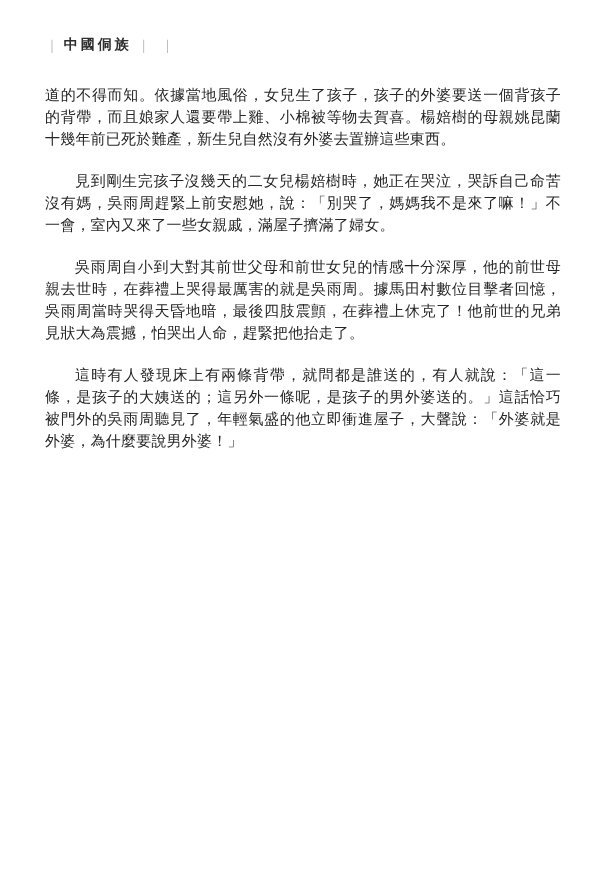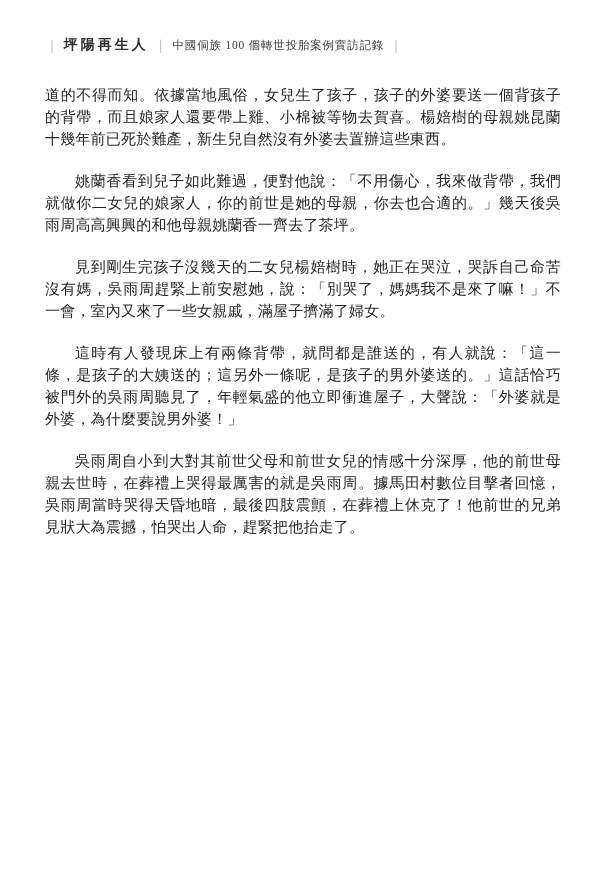--- a/index.html
+++ b/index.html
@@ -83,28 +83,26 @@
     color: #3a3a3a;
   }
 </style>
 </head>
 <body>
 
 <div class="page">
 
   <div class="running-head">
     <span class="bar">｜</span>
-    <span class="book-title">坪陽再生人</span>
+    <span class="book-title">中國侗族</span>
     <span class="bar">｜</span>
-    <span class="subtitle">中國侗族 100 個轉世投胎案例實訪記錄</span>
     <span class="bar">｜</span>
   </div>
 
   <div class="body-text">
     <p class="para no-indent">道的不得而知。依據當地風俗，女兒生了孩子，孩子的外婆要送一個背孩子的背帶，而且娘家人還要帶上雞、小棉被等物去賀喜。楊婄樹的母親姚昆蘭十幾年前已死於難產，新生兒自然沒有外婆去置辦這些東西。</p>
-    <p class="para">姚蘭香看到兒子如此難過，便對他說：「不用傷心，我來做背帶，我們就做你二女兒的娘家人，你的前世是她的母親，你去也合適的。」幾天後吳雨周高高興興的和他母親姚蘭香一齊去了茶坪。</p>
     <p class="para">見到剛生完孩子沒幾天的二女兒楊婄樹時，她正在哭泣，哭訴自己命苦沒有媽，吳雨周趕緊上前安慰她，說：「別哭了，媽媽我不是來了嘛！」不一會，室內又來了一些女親戚，滿屋子擠滿了婦女。</p>
+    <p class="para">吳雨周自小到大對其前世父母和前世女兒的情感十分深厚，他的前世母親去世時，在葬禮上哭得最厲害的就是吳雨周。據馬田村數位目擊者回憶，吳雨周當時哭得天昏地暗，最後四肢震顫，在葬禮上休克了！他前世的兄弟見狀大為震撼，怕哭出人命，趕緊把他抬走了。</p>
     <p class="para">這時有人發現床上有兩條背帶，就問都是誰送的，有人就說：「這一條，是孩子的大姨送的；這另外一條呢，是孩子的男外婆送的。」這話恰巧被門外的吳雨周聽見了，年輕氣盛的他立即衝進屋子，大聲說：「外婆就是外婆，為什麼要說男外婆！」</p>
-    <p class="para">吳雨周自小到大對其前世父母和前世女兒的情感十分深厚，他的前世母親去世時，在葬禮上哭得最厲害的就是吳雨周。據馬田村數位目擊者回憶，吳雨周當時哭得天昏地暗，最後四肢震顫，在葬禮上休克了！他前世的兄弟見狀大為震撼，怕哭出人命，趕緊把他抬走了。</p>
   </div>
 
 
 </div>
 
 </body></html>

